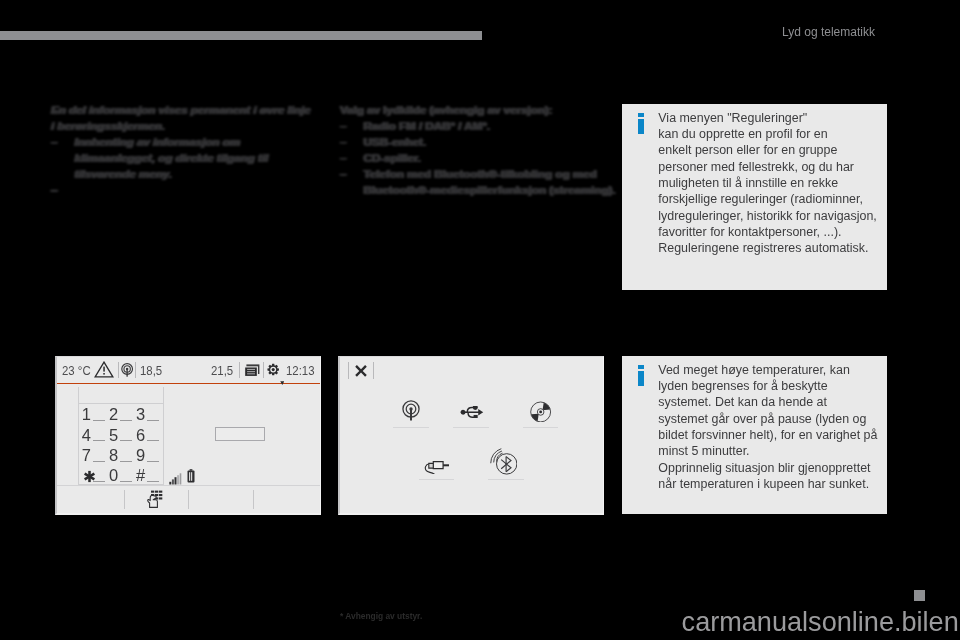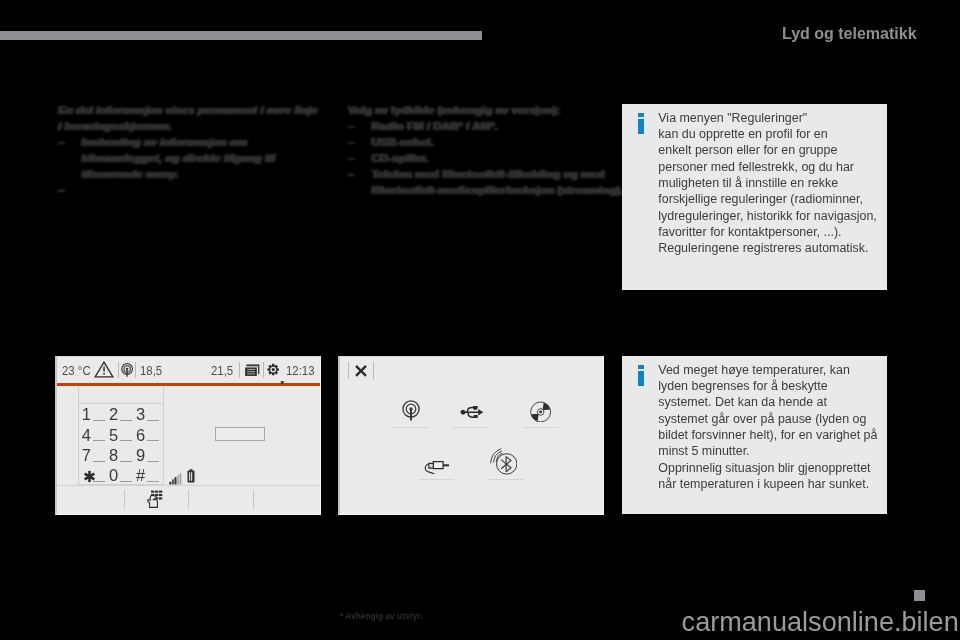--- a/index.html
+++ b/index.html
@@ -1,31 +1,31 @@
 <!DOCTYPE html>
 <html><head>
 <meta charset="utf-8">
 <title>Lyd og telematikk</title>
 <style>
   html,body{margin:0;padding:0;}
   body{width:960px;height:640px;background:#000;overflow:hidden;
        font-family:"Liberation Sans",sans-serif;-webkit-font-smoothing:antialiased;}
   .page{position:absolute;left:0;top:0;width:960px;height:640px;background:#000;}
   .hdr-bar{position:absolute;left:0;top:31px;width:482px;height:9px;background:#8e8f92;}
-  .hdr-title{position:absolute;left:782px;top:25px;color:#8e8f92;font-weight:bold;font-size:16px;}
+  .hdr-title{position:absolute;left:782px;top:25px;color:#8e8f92;font-weight:normal;font-size:12px;}
 
   
   .col{position:absolute;color:#323234;font-size:11.8px;font-weight:bold;line-height:16.05px;
        letter-spacing:-.1px;
        text-shadow:0 0 .8px #323234, .55px 0 .45px #323234, -.55px 0 .45px #323234,
                    .95px 0 .75px #323234, -.95px 0 .75px #323234,
                    0 .3px .45px #323234, 0 -.3px .45px #323234;
        filter:blur(.8px);}
-  .col1{left:58px;top:102px;width:290px;font-style:italic;}
-  .col2{left:348px;top:102px;width:290px;}
+  .col1{left:51px;top:102px;width:290px;font-style:italic;}
+  .col2{left:340px;top:102px;width:290px;}
   .para{margin:0;white-space:nowrap;}
   .li{position:relative;padding-left:23.5px;}
   .li .dash{position:absolute;left:0;top:0;}
   .li .lit{white-space:nowrap;display:inline-block;vertical-align:top;}
 
   
   .ibox{position:absolute;background:#e9e9e9;box-sizing:border-box;}
   .ibox .ico{position:absolute;width:6.2px;}
   .ibox .ico i{display:block;background:#0b86c8;}
   .ibox .ico .dot{height:4.6px;}
@@ -37,21 +37,21 @@
 
   
   .screen{position:absolute;background:#eaeaea;box-sizing:border-box;
           border-left:2px solid #c4c4c6;border-top:1px solid #d9d9db;
           border-right:1px solid #f4f4f4;border-bottom:2px solid #f1f1f1;
           font-family:"Liberation Sans",sans-serif;}
   #scr1{left:55px;top:356px;width:266px;height:159px;}
   #scr2{left:338px;top:356px;width:266px;height:159px;}
 
   
-  .sb{position:absolute;left:0;top:0;right:0;height:26px;border-bottom:3px solid #c2410c;}
+  .sb{position:absolute;left:0;top:0;right:0;height:26px;border-bottom:1px solid #c2410c;}
   .sb .t{position:absolute;color:#4d4d4f;font-size:12.6px;line-height:12.6px;filter:blur(.25px);
          display:inline-block;transform:scaleX(.905);transform-origin:left center;white-space:nowrap;}
   .sb .sep{position:absolute;width:1px;background:#b9b9bb;top:5px;height:16px;}
   .kp-rule{position:absolute;background:#cfcfd1;}
   .digit{position:absolute;color:#3a3a3c;font-size:16.5px;line-height:16.5px;filter:blur(.22px);}
   .dunder{position:absolute;background:#9a9a9c;height:1.3px;width:11.6px;}
   .boxrect{position:absolute;border:1px solid #a9a9ad;background:#ececec;}
   .bbar{position:absolute;left:0;bottom:0;right:0;height:27px;border-top:1px solid #d3d3d5;}
   .bbar .sep{position:absolute;width:1px;background:#c6c6c8;top:4px;height:19px;}
 

